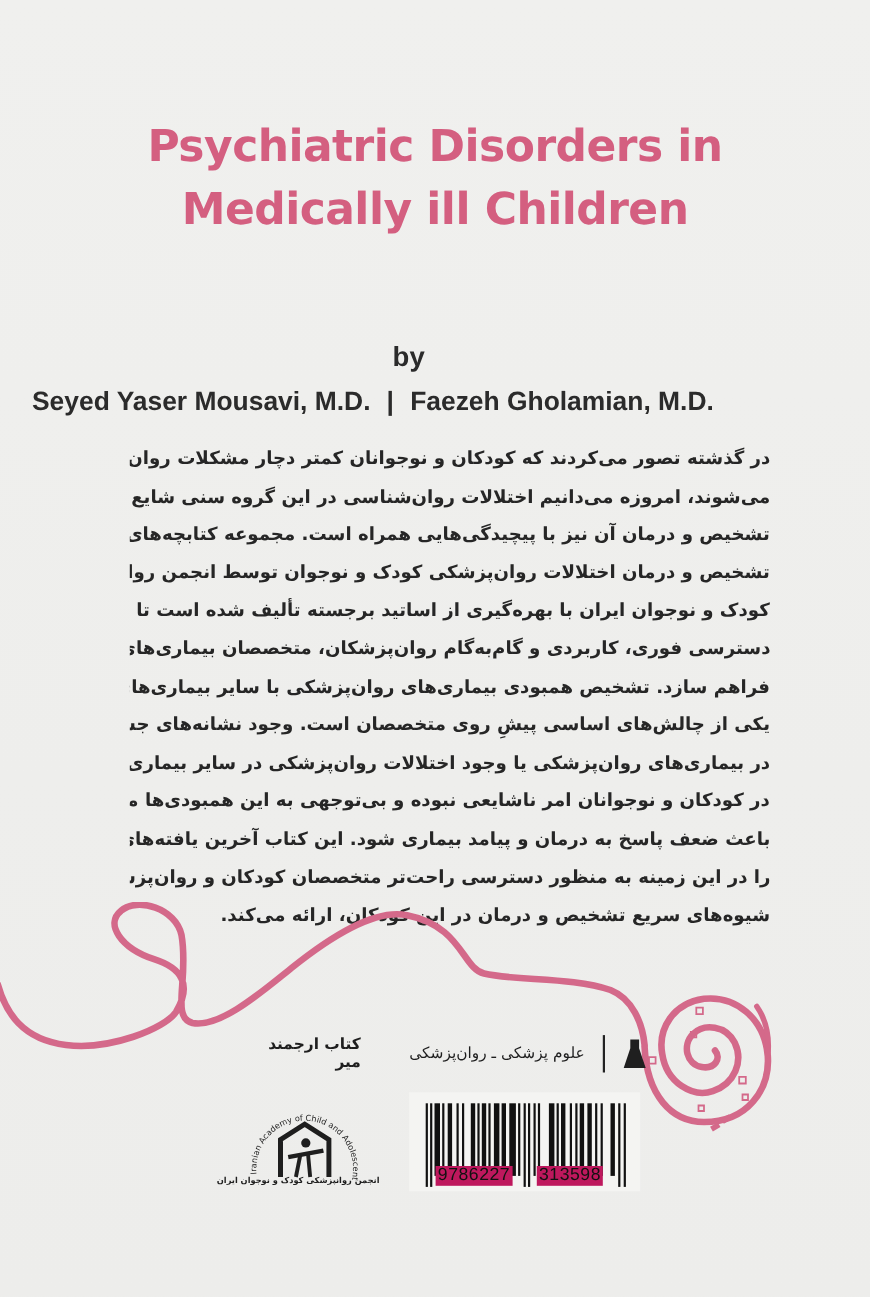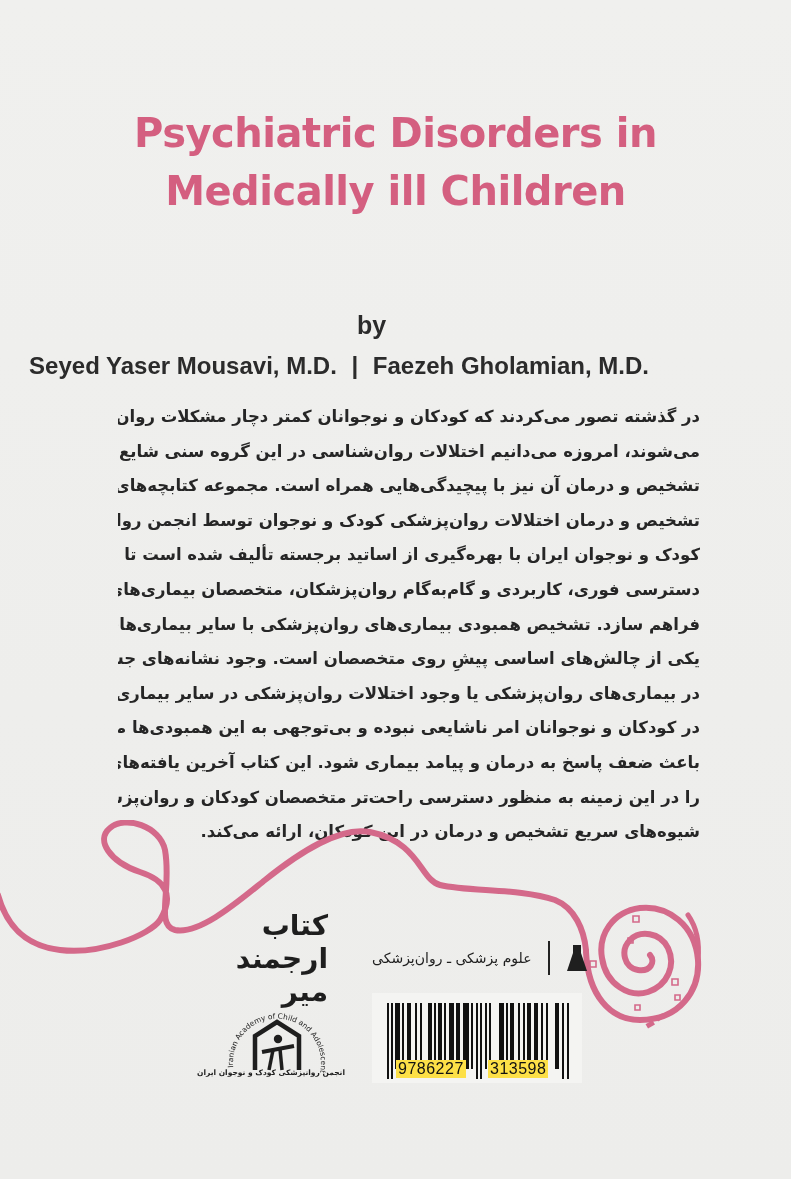--- a/index.html
+++ b/index.html
@@ -104,21 +104,21 @@
       position: absolute;
       left: 218px;
       top: 940px;
       width: 110px;
       height: 36px;
       display: flex;
       align-items: center;
       justify-content: center;
       font-family: "DejaVu Sans", sans-serif;
       font-weight: bold;
-      font-size: 28px;
+      font-size: 14px;
       color: #1e1e1e;
       direction: rtl;
       letter-spacing: -1px;
     }
     .category {
       position: absolute;
       left: 372px;
       top: 940px;
       height: 36px;
       display: flex;
@@ -166,21 +166,21 @@
       height: 90px;
       background: #f4f4f2;
     }
     .barcode svg { position: absolute; left: 0; top: 0; }
     .barcode .digits {
       position: absolute;
       top: 67px;
       font-family: "Liberation Sans", sans-serif;
       font-size: 16px;
       color: #111;
-      background: #fde047;
+      background: #be185d;
       padding: 0 2px;
       letter-spacing: 0.5px;
     }
     .barcode .digits.left { left: 24px; }
     .barcode .digits.right { left: 116px; }
   </style>
 </head>
 <body>
 
 <div class="cover">

